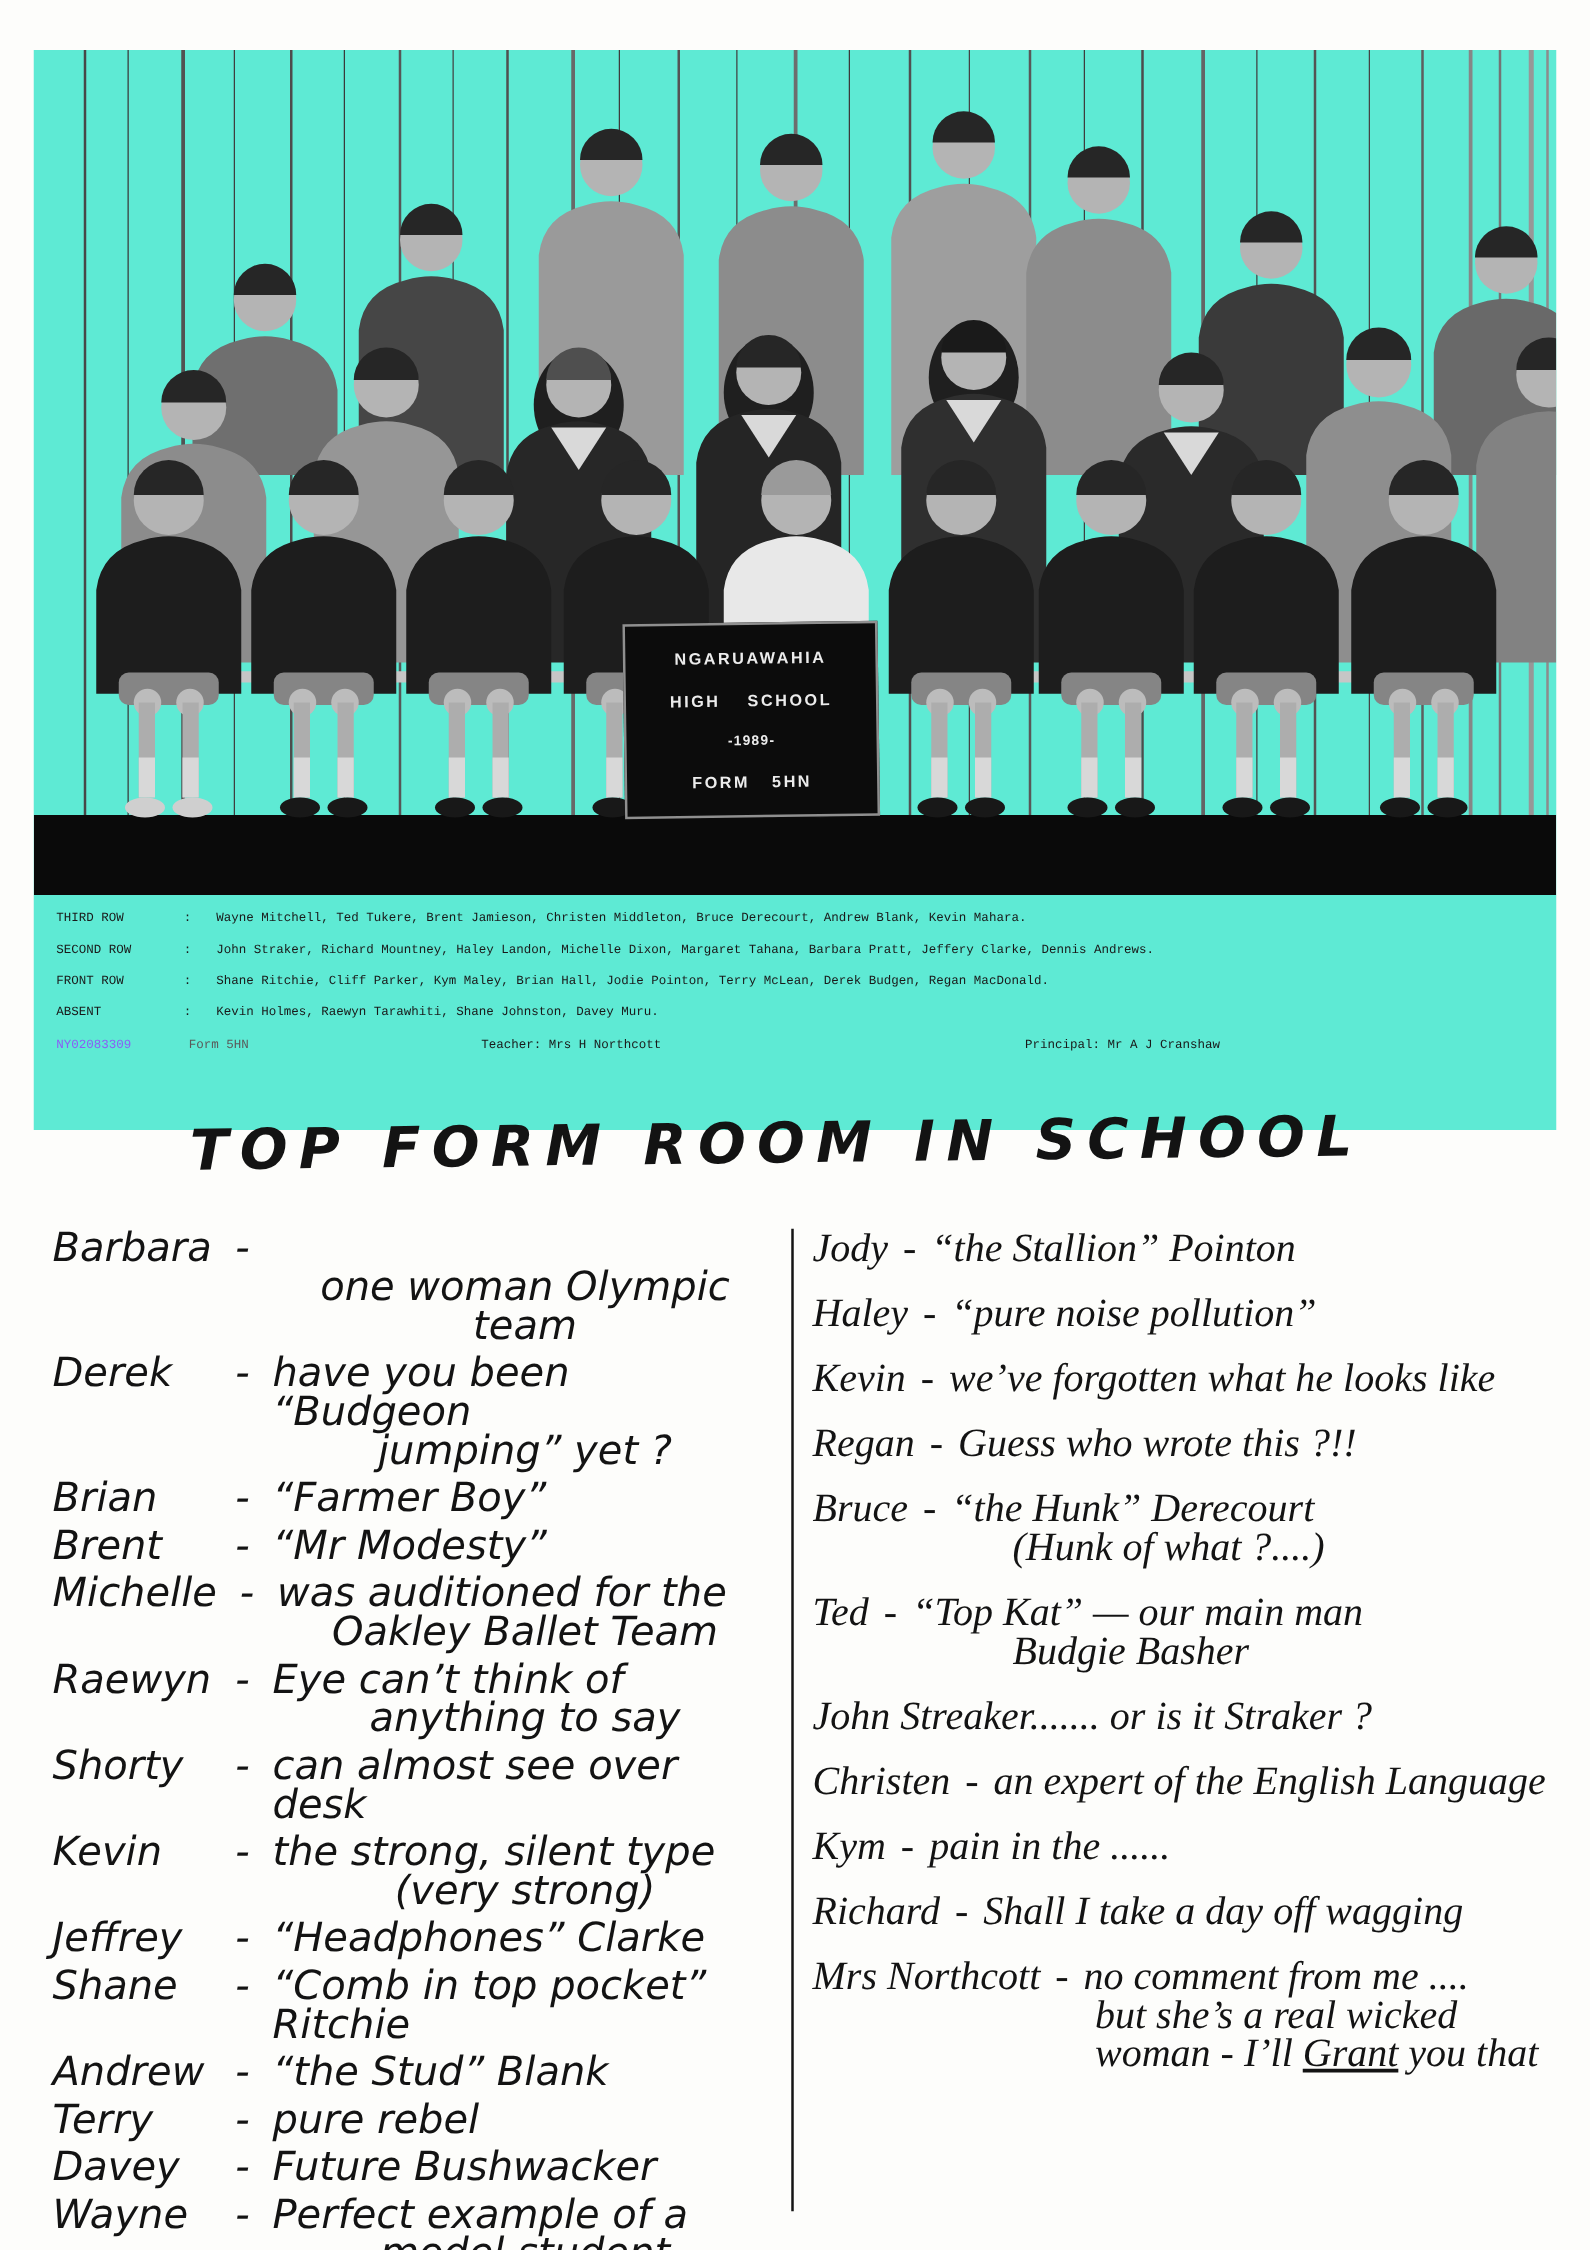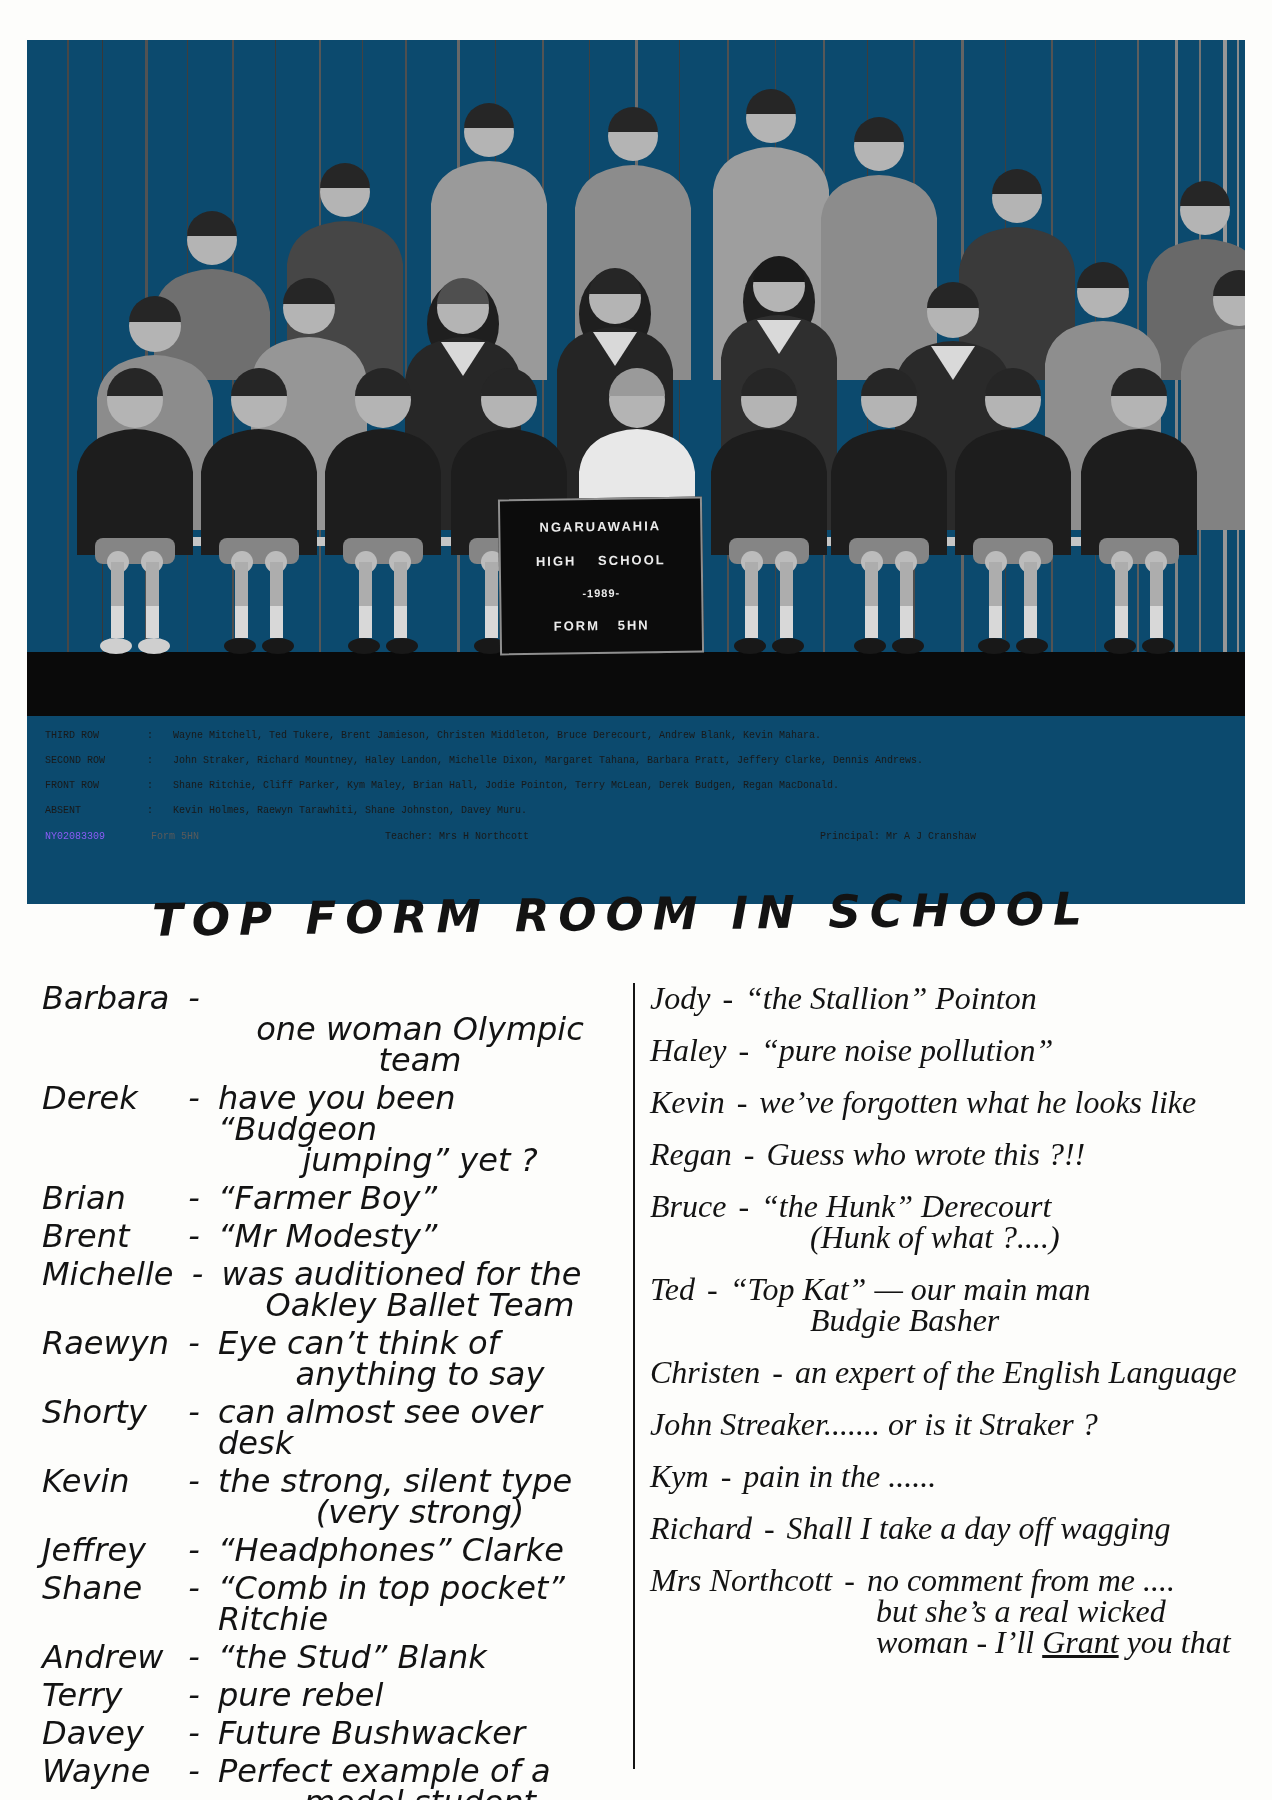--- a/index.html
+++ b/index.html
@@ -6,21 +6,21 @@
   body{
     width:1272px;height:1800px;position:relative;
     background:#fdfdfb;color:#161616;
     font-family:"Liberation Sans",sans-serif;
     overflow:hidden;
   }
 
   
   .photo{
     position:absolute;left:27px;top:40px;width:1218px;height:864px;
-    background:#0c4a6e;overflow:hidden;
+    background:#5eead4;overflow:hidden;
   }
   .photo svg{position:absolute;left:0;top:0;}
   .sign{
     position:absolute;left:472px;top:458px;width:204px;height:156px;
     background:#0c0c0c;border:2px solid #8f8f8f;box-sizing:border-box;
     display:flex;flex-direction:column;justify-content:space-evenly;
     text-align:center;color:#ececec;transform:rotate(-0.8deg);
   }
   .sign .s-line{font-size:13px;font-weight:bold;letter-spacing:2px;}
   .sign .s-school{word-spacing:16px;}
@@ -439,24 +439,24 @@
     </div>
     <div class="note">
       <div class="note-head"><span class="note-name">Bruce</span><span class="note-sep">-</span><span class="note-text">“the Hunk” Derecourt</span></div>
       <div class="note-cont">(Hunk of what ?....)</div>
     </div>
     <div class="note">
       <div class="note-head"><span class="note-name">Ted</span><span class="note-sep">-</span><span class="note-text">“Top Kat” — our main man</span></div>
       <div class="note-cont">Budgie Basher</div>
     </div>
     <div class="note">
+      <div class="note-head"><span class="note-name">John Streaker</span><span class="note-text">....... or is it Straker ?</span></div>
+    </div>
+    <div class="note">
       <div class="note-head"><span class="note-name">Christen</span><span class="note-sep">-</span><span class="note-text">an expert of the English Language</span></div>
-    </div>
-    <div class="note">
-      <div class="note-head"><span class="note-name">John Streaker</span><span class="note-text">....... or is it Straker ?</span></div>
     </div>
     <div class="note">
       <div class="note-head"><span class="note-name">Kym</span><span class="note-sep">-</span><span class="note-text">pain in the ......</span></div>
     </div>
     <div class="note">
       <div class="note-head"><span class="note-name">Richard</span><span class="note-sep">-</span><span class="note-text">Shall I take a day off wagging</span></div>
     </div>
     <div class="note">
       <div class="note-head"><span class="note-name">Mrs Northcott</span><span class="note-sep">-</span><span class="note-text">no comment from me ....</span></div>
       <div class="note-cont">but she’s a real wicked</div>

